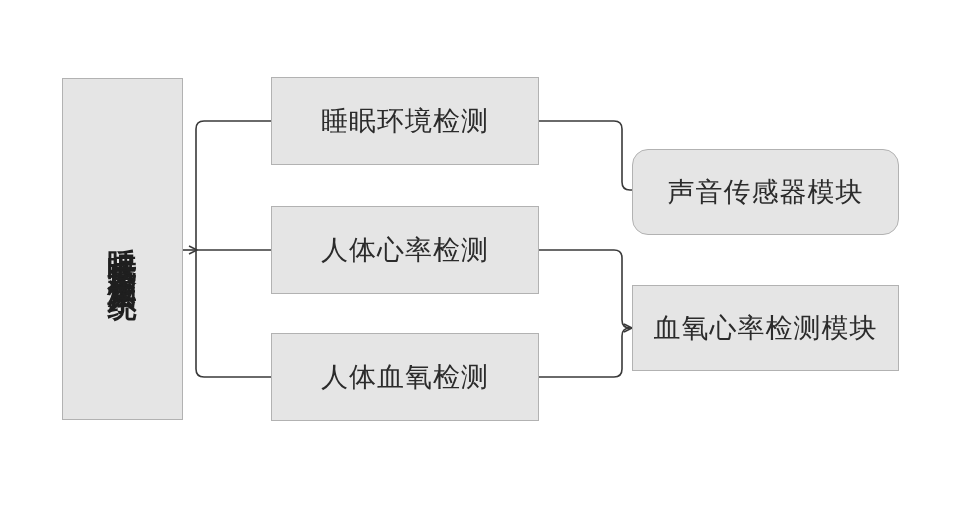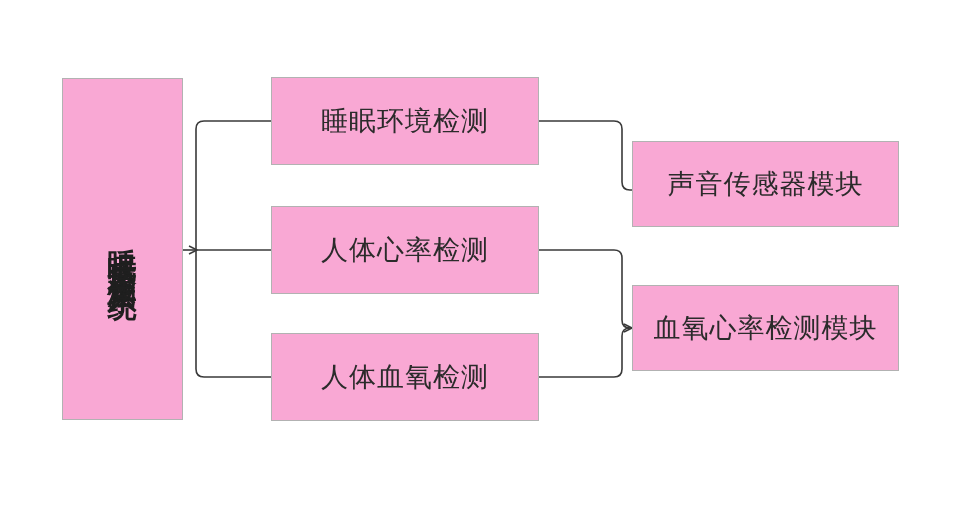--- a/index.html
+++ b/index.html
@@ -21,21 +21,21 @@
     position: absolute;
     left: 0;
     top: 0;
     width: 977px;
     height: 507px;
     pointer-events: none;
   }
   .node {
     position: absolute;
     box-sizing: border-box;
-    background: #f9a8d4;
+    background: #e5e5e5;
     border: 1.5px solid #b2b2b2;
     display: flex;
     align-items: center;
     justify-content: center;
     z-index: 2;
   }
   .node-label {
     color: #2b2b2b;
     letter-spacing: 1px;
     white-space: nowrap;
@@ -69,21 +69,21 @@
   #mid-node-1 { top: 206px; }
   #mid-node-2 { top: 333px; }
 
   
   .right {
     left: 632px;
     width: 267px;
     height: 86px;
   }
   .right .node-label { font-size: 27px; }
-  #right-node-0 { top: 141px; }
+  #right-node-0 { top: 149px; border-radius: 16px; }
   #right-node-1 { top: 285px; text-align: center; }
 </style>
 </head>
 <body>
 
 <div id="canvas">
 
   <svg class="connectors" viewBox="0 0 977 507" width="977" height="507">
     <g fill="none" stroke="#3a3a3a" stroke-width="1.6" stroke-linecap="butt" stroke-linejoin="round">
 

